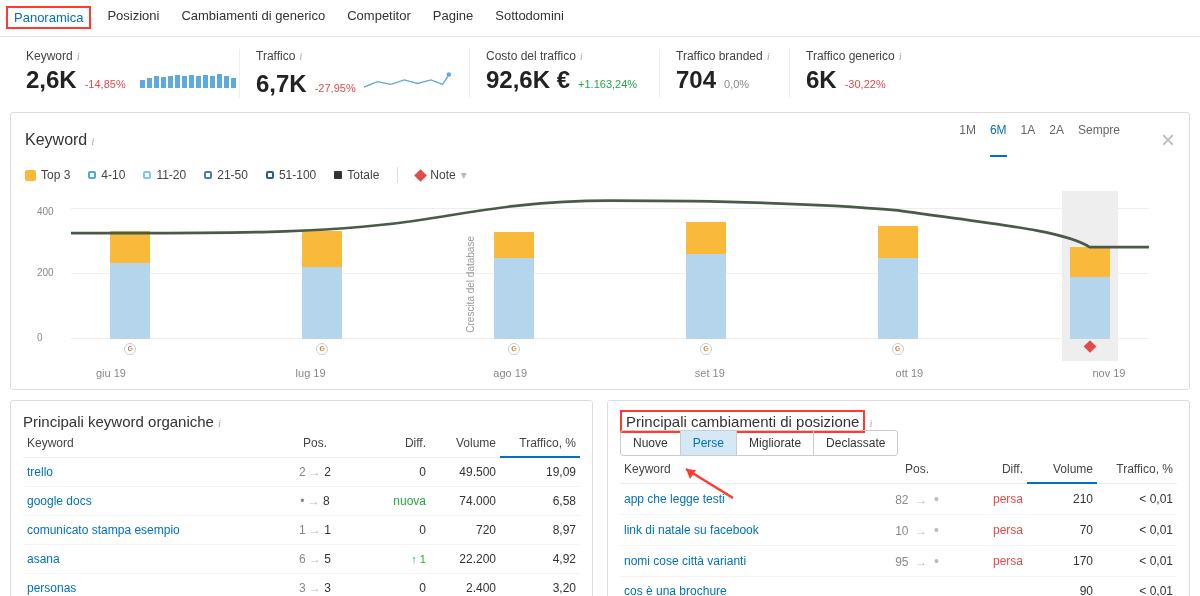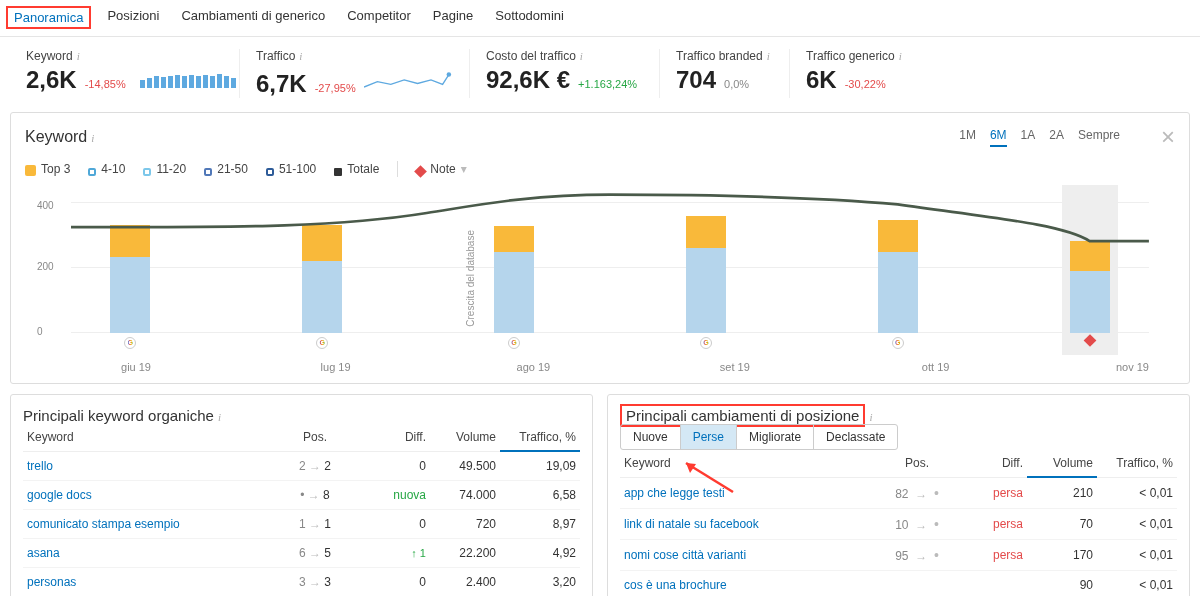--- a/index.html
+++ b/index.html
@@ -18,43 +18,43 @@
   .delta-up{color:#27a745}
   .kpi-muted{font-size:11px;color:#888}
   .bars{display:flex;gap:2px;align-items:flex-end;margin-left:6px}
   .bars span{width:5px;background:#5ea9e0;display:inline-block}
   .sparkline{width:100px;height:26px}
   .info-i{font-style:italic;font-family:Georgia,serif;color:#aaa;font-size:11px;margin-left:4px}
   .panel{border:1px solid #ddd;border-radius:3px;margin:10px}
   .panel-head{padding:10px 14px;display:flex;justify-content:space-between;align-items:center}
   .panel-title{font-size:16px;color:#333}
   .legend-row{display:flex;align-items:center;gap:18px;padding:0 14px 8px;font-size:12px;color:#444}
-  .chk{display:flex;align-items:flex-end;gap:5px}
+  .chk{display:flex;align-items:center;gap:5px}
   .sq{width:11px;height:11px;border-radius:2px;display:inline-block}
   .sq.f{background:#f9b93a}
   .sq.o1{border:2px solid #4fa8d8;width:8px;height:8px}
   .sq.o2{border:2px solid #7cc7ea;width:8px;height:8px}
   .sq.o3{border:2px solid #5178b8;width:8px;height:8px}
   .sq.o4{border:2px solid #2e5c99;width:8px;height:8px}
   .sq.tot{background:#333;width:8px;height:8px;border-radius:1px}
   .leg-sep{width:1px;height:16px;background:#ddd}
   .diamond{width:9px;height:9px;background:#e34b4b;transform:rotate(45deg);display:inline-block}
   .timerange{display:flex;gap:14px;font-size:12px;color:#666}
-  .tr-active{color:#0071bc;border-bottom:2px solid #0071bc;padding-bottom:3px}
+  .tr-active{color:#0071bc;border-bottom:2px solid #0071bc;padding-bottom:18px}
   .close-x{color:#bbb;font-size:24px;cursor:pointer;font-weight:300}
   .chart-area{position:relative;height:170px;margin:0 40px 4px 60px}
   .ylab{position:absolute;left:-34px;font-size:10px;color:#888}
   .gridline{position:absolute;left:0;right:0;border-top:1px solid #eee}
   .bar-grp{position:absolute;bottom:22px;width:40px;transform:translateX(-50%)}
   .bar-bot{width:40px;background:#b5d5ec}
   .bar-top{width:40px;background:#f9b93a}
   .gicon{position:absolute;bottom:6px;width:12px;height:12px;transform:translateX(-50%);border-radius:50%;border:1px solid #ccc;background:#fff;font-size:7px;text-align:center;line-height:10px;font-weight:700}
   .gicon span{background:linear-gradient(90deg,#4285f4,#ea4335,#fbbc05,#34a853);-webkit-background-clip:text;color:transparent}
   .xlab-row{display:flex;justify-content:space-between;padding:2px 40px 10px 60px;font-size:11px;color:#888}
-  .xlab-row span{width:80px;text-align:right}
+  .xlab-row span{width:80px;text-align:center}
   .vtxt{position:absolute;writing-mode:vertical-rl;font-size:10px;color:#999;transform:translateX(-50%) rotate(180deg);bottom:28px}
   .chartline{position:absolute;left:0;right:0;top:0;bottom:22px;pointer-events:none}
   .cols{display:flex;gap:14px;margin:10px}
   .col{flex:1;border:1px solid #ddd;border-radius:3px;padding:12px}
   .col-title{font-size:15px;}
   .hl{border:2px solid #ff3b30;padding:1px 4px}
   .tbl{width:100%;border-collapse:collapse;font-size:12px}
   .tbl th{text-align:left;font-weight:400;color:#444;padding:6px 4px;border-bottom:1px solid #eee}
   .tbl th.r,.tbl td.r{text-align:right}
   .tbl th.c,.tbl td.c{text-align:center}

